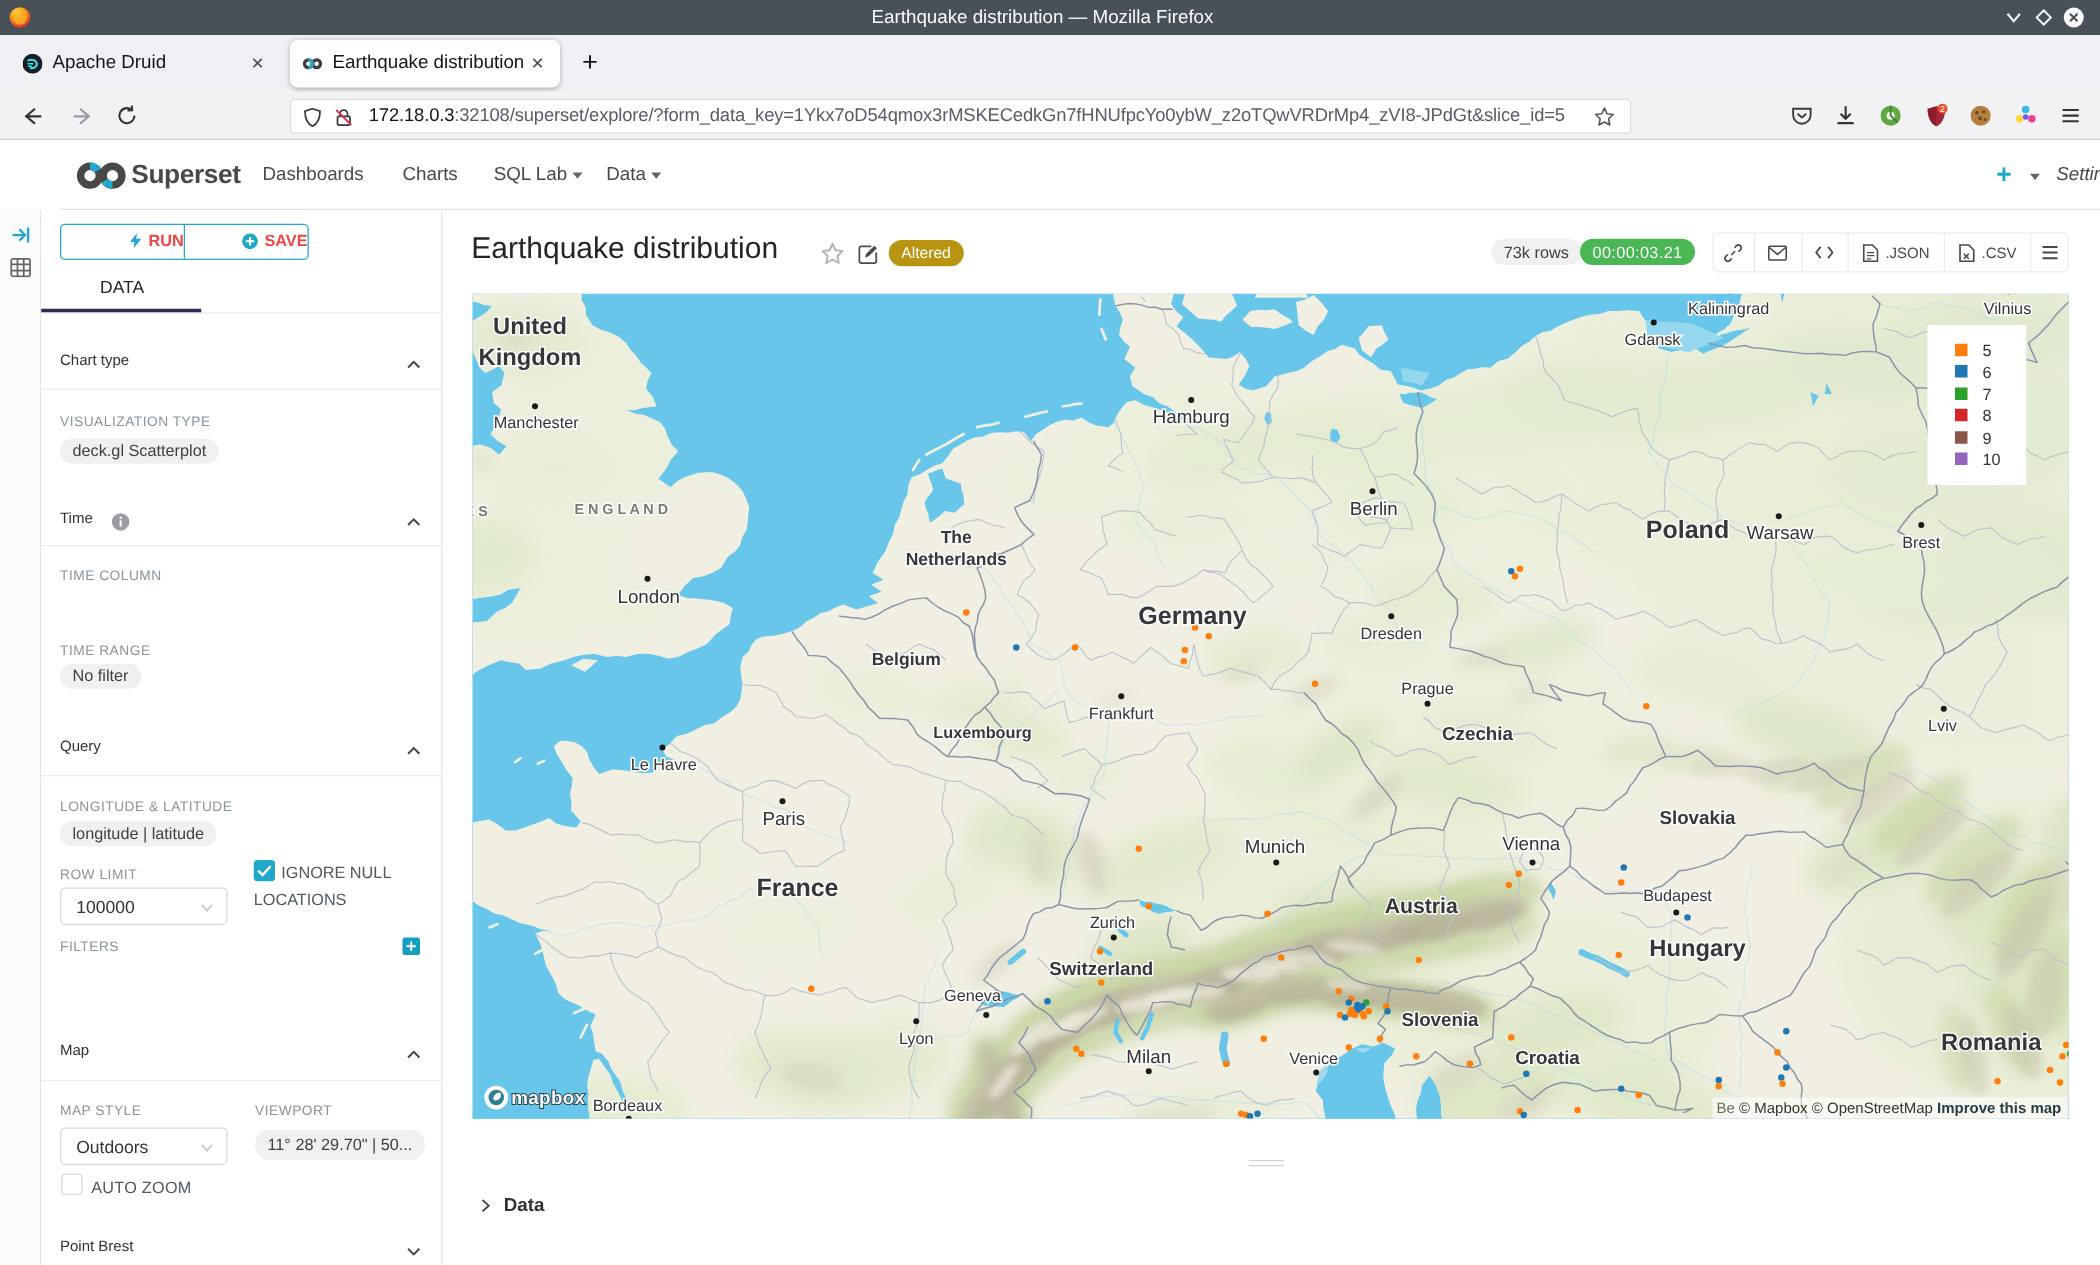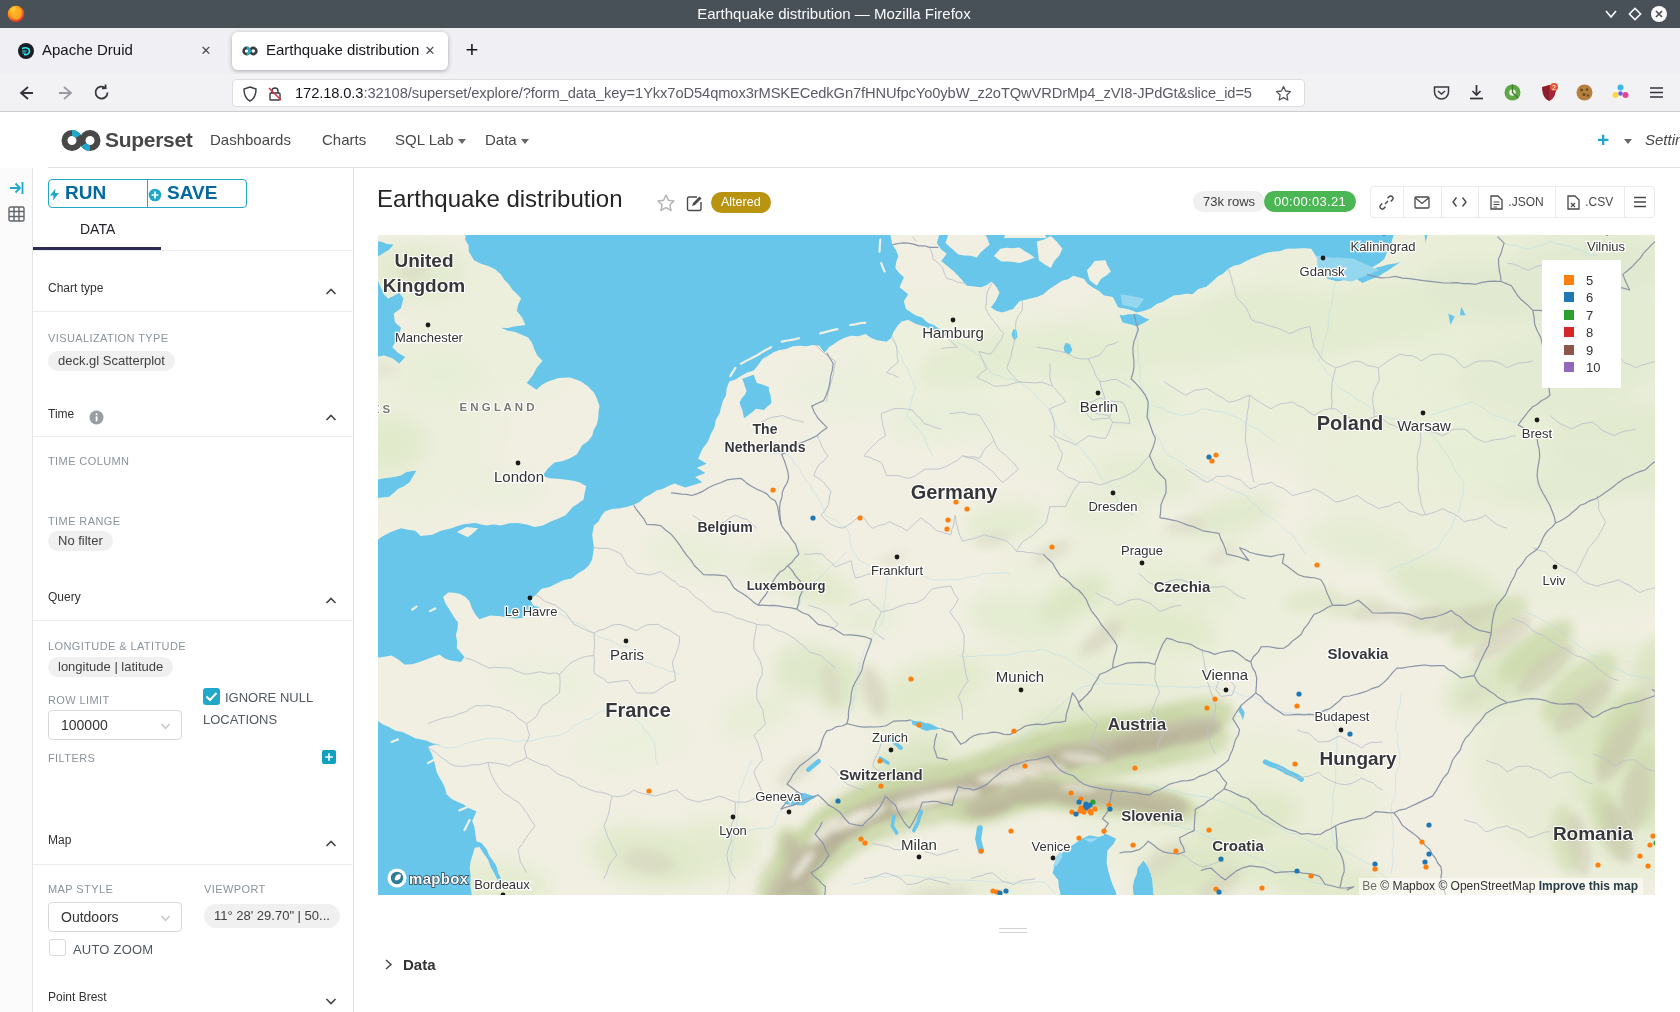--- a/index.html
+++ b/index.html
@@ -24,21 +24,21 @@
 #appheader { position:absolute; left:0; top:112px; width:1680px; height:56px; background:#fff; border-bottom:1px solid #e0e0e0;margin-left:48px; }
 #appheader .navlink { position:absolute; top:19px; font-size:15px; color:#484848; }
 #logotext { position:absolute; left:57px; top:16px; font-size:21px; font-weight:bold; color:#484848; letter-spacing:-0.3px; }
 .caret { display:inline-block; width:0; height:0; border-left:4px solid transparent; border-right:4px solid transparent; border-top:5px solid #666; margin-left:4px; vertical-align:middle; }
 
 #iconstrip { position:absolute; left:0; top:168px; width:33px; height:844px; background:#fbfbfb; border-right:1px solid #e4e4e4; }
 #sidebar { position:absolute; left:33px; top:168px; width:321px; height:844px; background:#fff; border-right:1px solid #e0e0e0; }
 #main { position:absolute; left:354px; top:168px; width:1326px; height:844px; background:#fff; }
 
 .btngroup { position:absolute; left:15px; top:11px; width:199px; height:29px; border:1.5px solid #20a7c9; border-radius:4px; display:flex; }
-.btngroup .btn { flex:1; text-align:left; font-size:19px; font-weight:bold; color:#0369a1; line-height:26px; }
+.btngroup .btn { flex:1; text-align:right; font-size:13px; font-weight:bold; color:#ef4444; line-height:26px; }
 .btngroup .btn+.btn { border-left:1.5px solid #20a7c9; }
 #datatab { position:absolute; left:47px; top:53px; font-size:14px; color:#23232d; }
 #databorder { position:absolute; left:0px; top:79px; width:128px; height:3px; background:#2c2c54; }
 .sep { position:absolute; left:0; width:321px; height:1px; background:#ececec; }
 .sechead { position:absolute; left:15px; font-size:12px; color:#313131; }
 .seccaret { position:absolute; left:292px; width:12px; height:12px; }
 .lbl { position:absolute; left:15px; font-size:11px; color:#8a949b; letter-spacing:.4px; }
 .pill { position:absolute; background:#f0f0f0; border-radius:10px; font-size:13px; color:#404040; padding:0 10px; line-height:20px; height:20px; }
 .sel { position:absolute; border:1px solid #d9d9d9; border-radius:4px; background:#fff; font-size:14px; color:#333; }
 .cbx { position:absolute; width:17px; height:17px; border-radius:3px; }
@@ -46,21 +46,21 @@
 .hicon { position:absolute; }
 #iconsgrp { position:absolute; left:1016px; top:18px; width:285px; height:32px; border:1px solid #ebebeb; border-radius:4px; background:#fff; display:flex; }
 #iconsgrp .cell { height:100%; border-right:1px solid #ebebeb; display:flex; align-items:center; justify-content:center; font-size:12px; color:#484848; gap:5px; }
 #iconsgrp .cell:last-child { border-right:none; }
 
 #maplegend { position:absolute; left:1164px; top:25px; width:79px; height:128px; background:#fff; z-index:5; }
 #maplegend .lrow { position:absolute; left:0; width:79px; height:10px; }
 #maplegend .sq { position:absolute; left:22px; width:10px; height:10px; }
 #maplegend .lt { position:absolute; left:44px; top:-2px; font-size:13px; color:#333; }
 #mblogo { position:absolute; left:7px; top:631px; z-index:5; }
-#attrib { position:absolute; right:12px; top:643px; height:33px; background:rgba(255,255,255,.55); z-index:5; font-size:12px; color:#333; padding:1px 5px 0 3px; white-space:nowrap; }
+#attrib { position:absolute; right:1px; top:643px; height:33px; background:rgba(255,255,255,.55); z-index:5; font-size:12px; color:#333; padding:1px 5px 0 3px; white-space:nowrap; }
 #attrib b { color:#273b44; }
 </style>
 </head>
 <body>
 
 <div id="titlebar">
   <svg style="position:absolute;left:7px;top:5px" width="18" height="18" viewBox="0 0 18 18">
       <defs>
         <radialGradient id="ffg" cx="35%" cy="25%" r="80%">
           <stop offset="0%" stop-color="#ffd43c"></stop>

